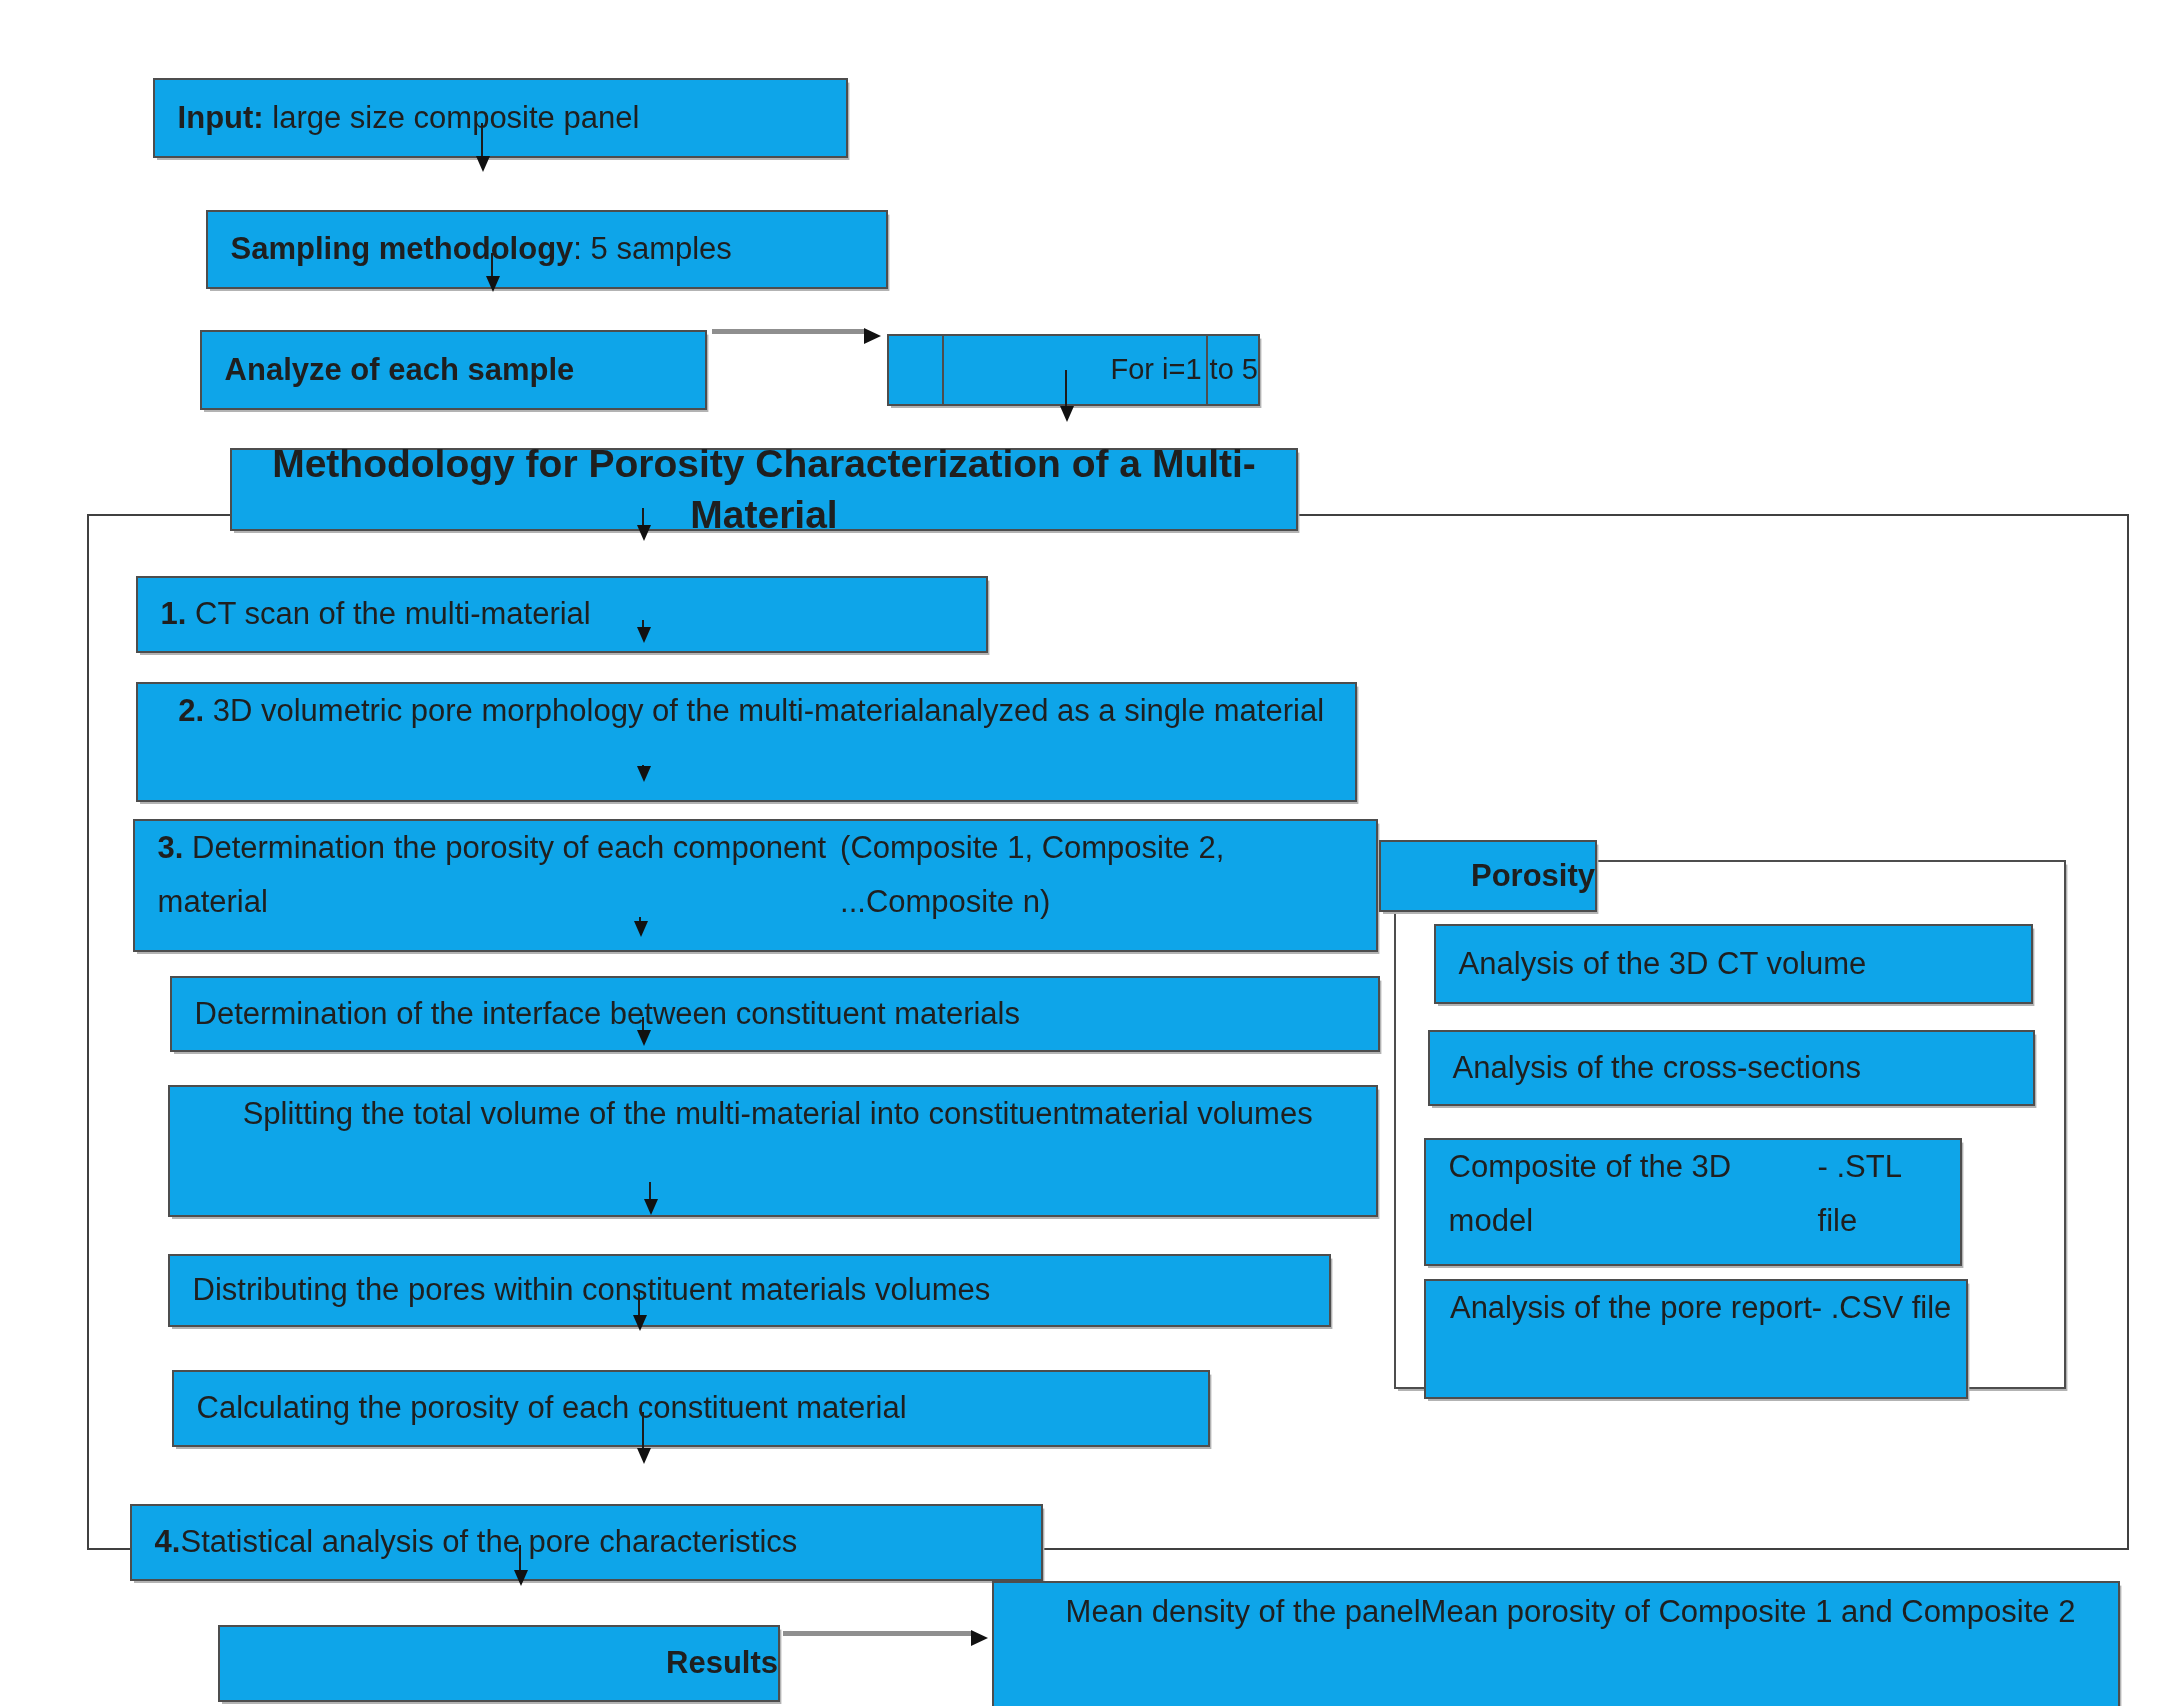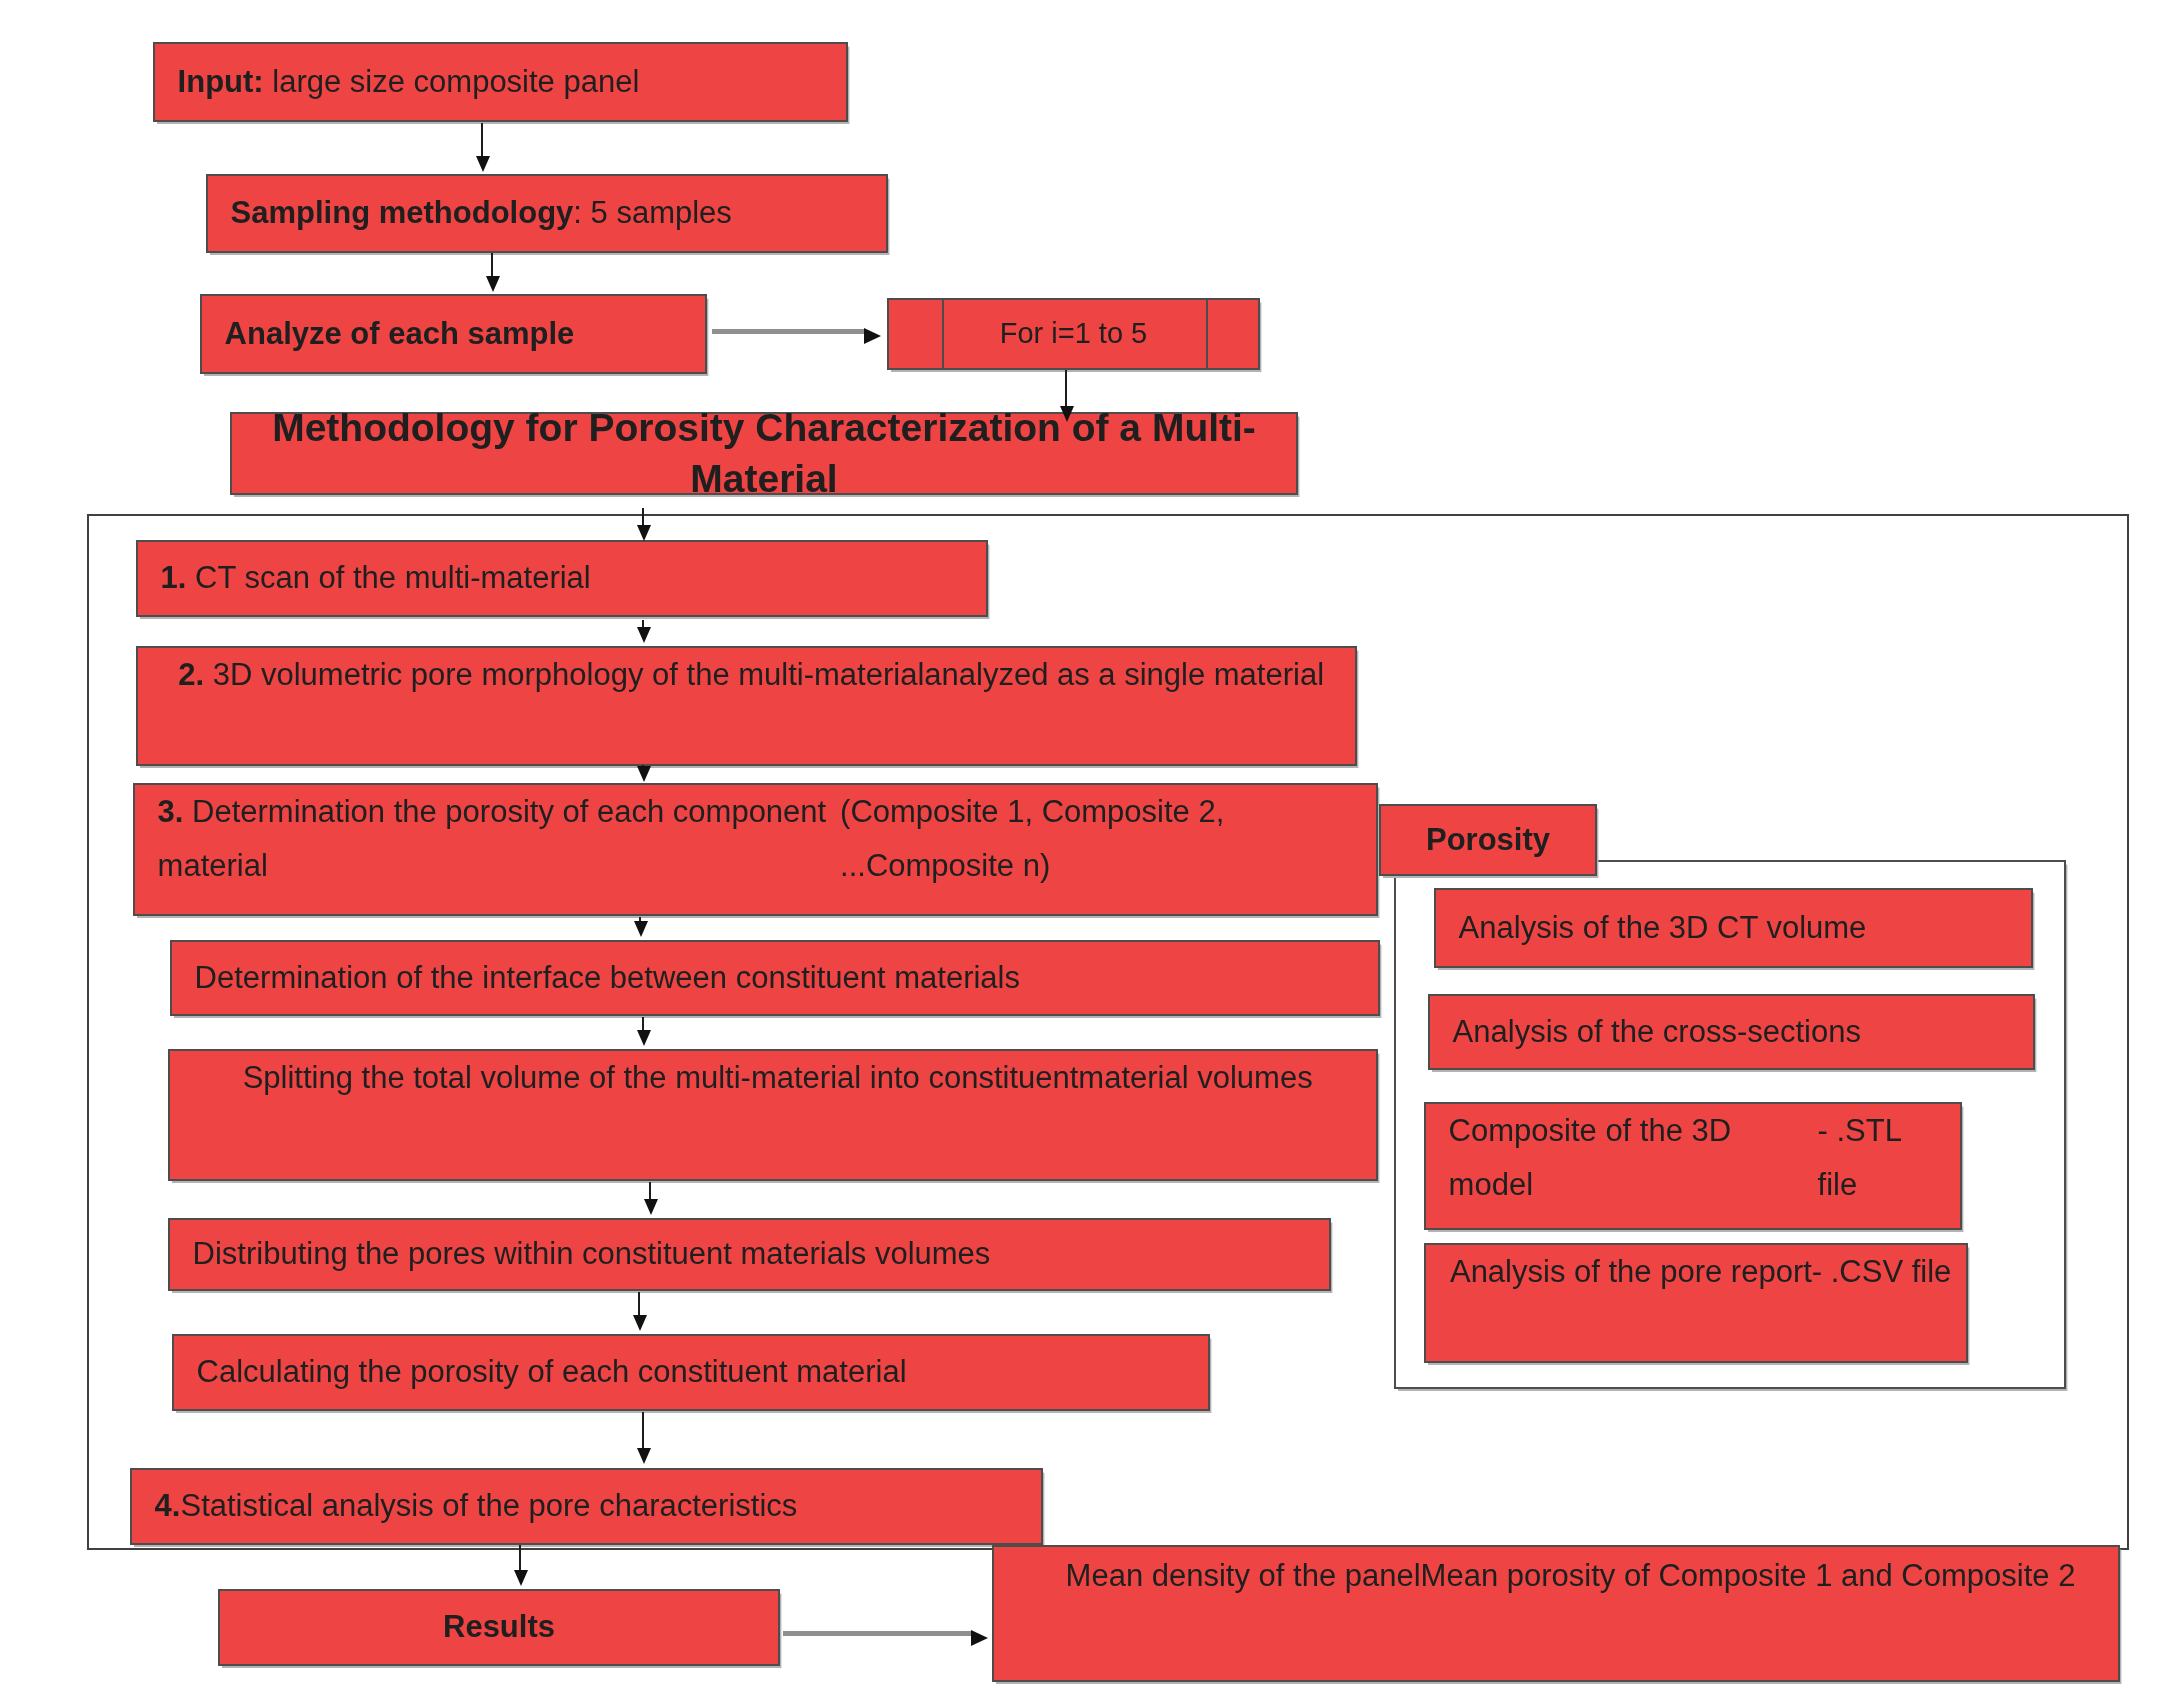--- a/index.html
+++ b/index.html
@@ -2,27 +2,28 @@
 <html style="font-size:10.6px"><head>
 <meta charset="utf-8">
 <style>
   html,body{margin:0;padding:0}
   body{
     width:2172px;height:1706px;position:relative;overflow:hidden;
     background:#ffffff;color:#1f1f1f;
     font-family:"Liberation Sans","DejaVu Sans",sans-serif;
   }
   .box{
-    position:absolute;background:#ef4444;border:2.7px solid #4d4d4d;
+    position:absolute;background:#0ea5e9;border:2.7px solid #4d4d4d;
     box-sizing:border-box;display:flex;align-items:center;
     font-size:31px;line-height:1.3;z-index:1;
     box-shadow:2.7px 3.3px 0 -1.3px #b3b3b3;
+    margin-top:36px;
   }
   .pad{padding-left:22.6px;padding-right:13.3px}
-  .center{justify-content:center;text-align:center}
+  .center{justify-content:flex-end;text-align:center}
   .col{flex-direction:row;align-items:flex-start;justify-content:center;line-height:1.75}
   .bold{font-weight:bold}
   .outer{
     position:absolute;border:2px solid #404040;background:transparent;
     box-sizing:border-box;z-index:0;
   }
   .panel{
     position:absolute;border:2px solid #4d4d4d;background:#ffffff;
     box-sizing:border-box;z-index:0;box-shadow:2.7px 3.3px 0 -1.3px #b3b3b3;
   }

